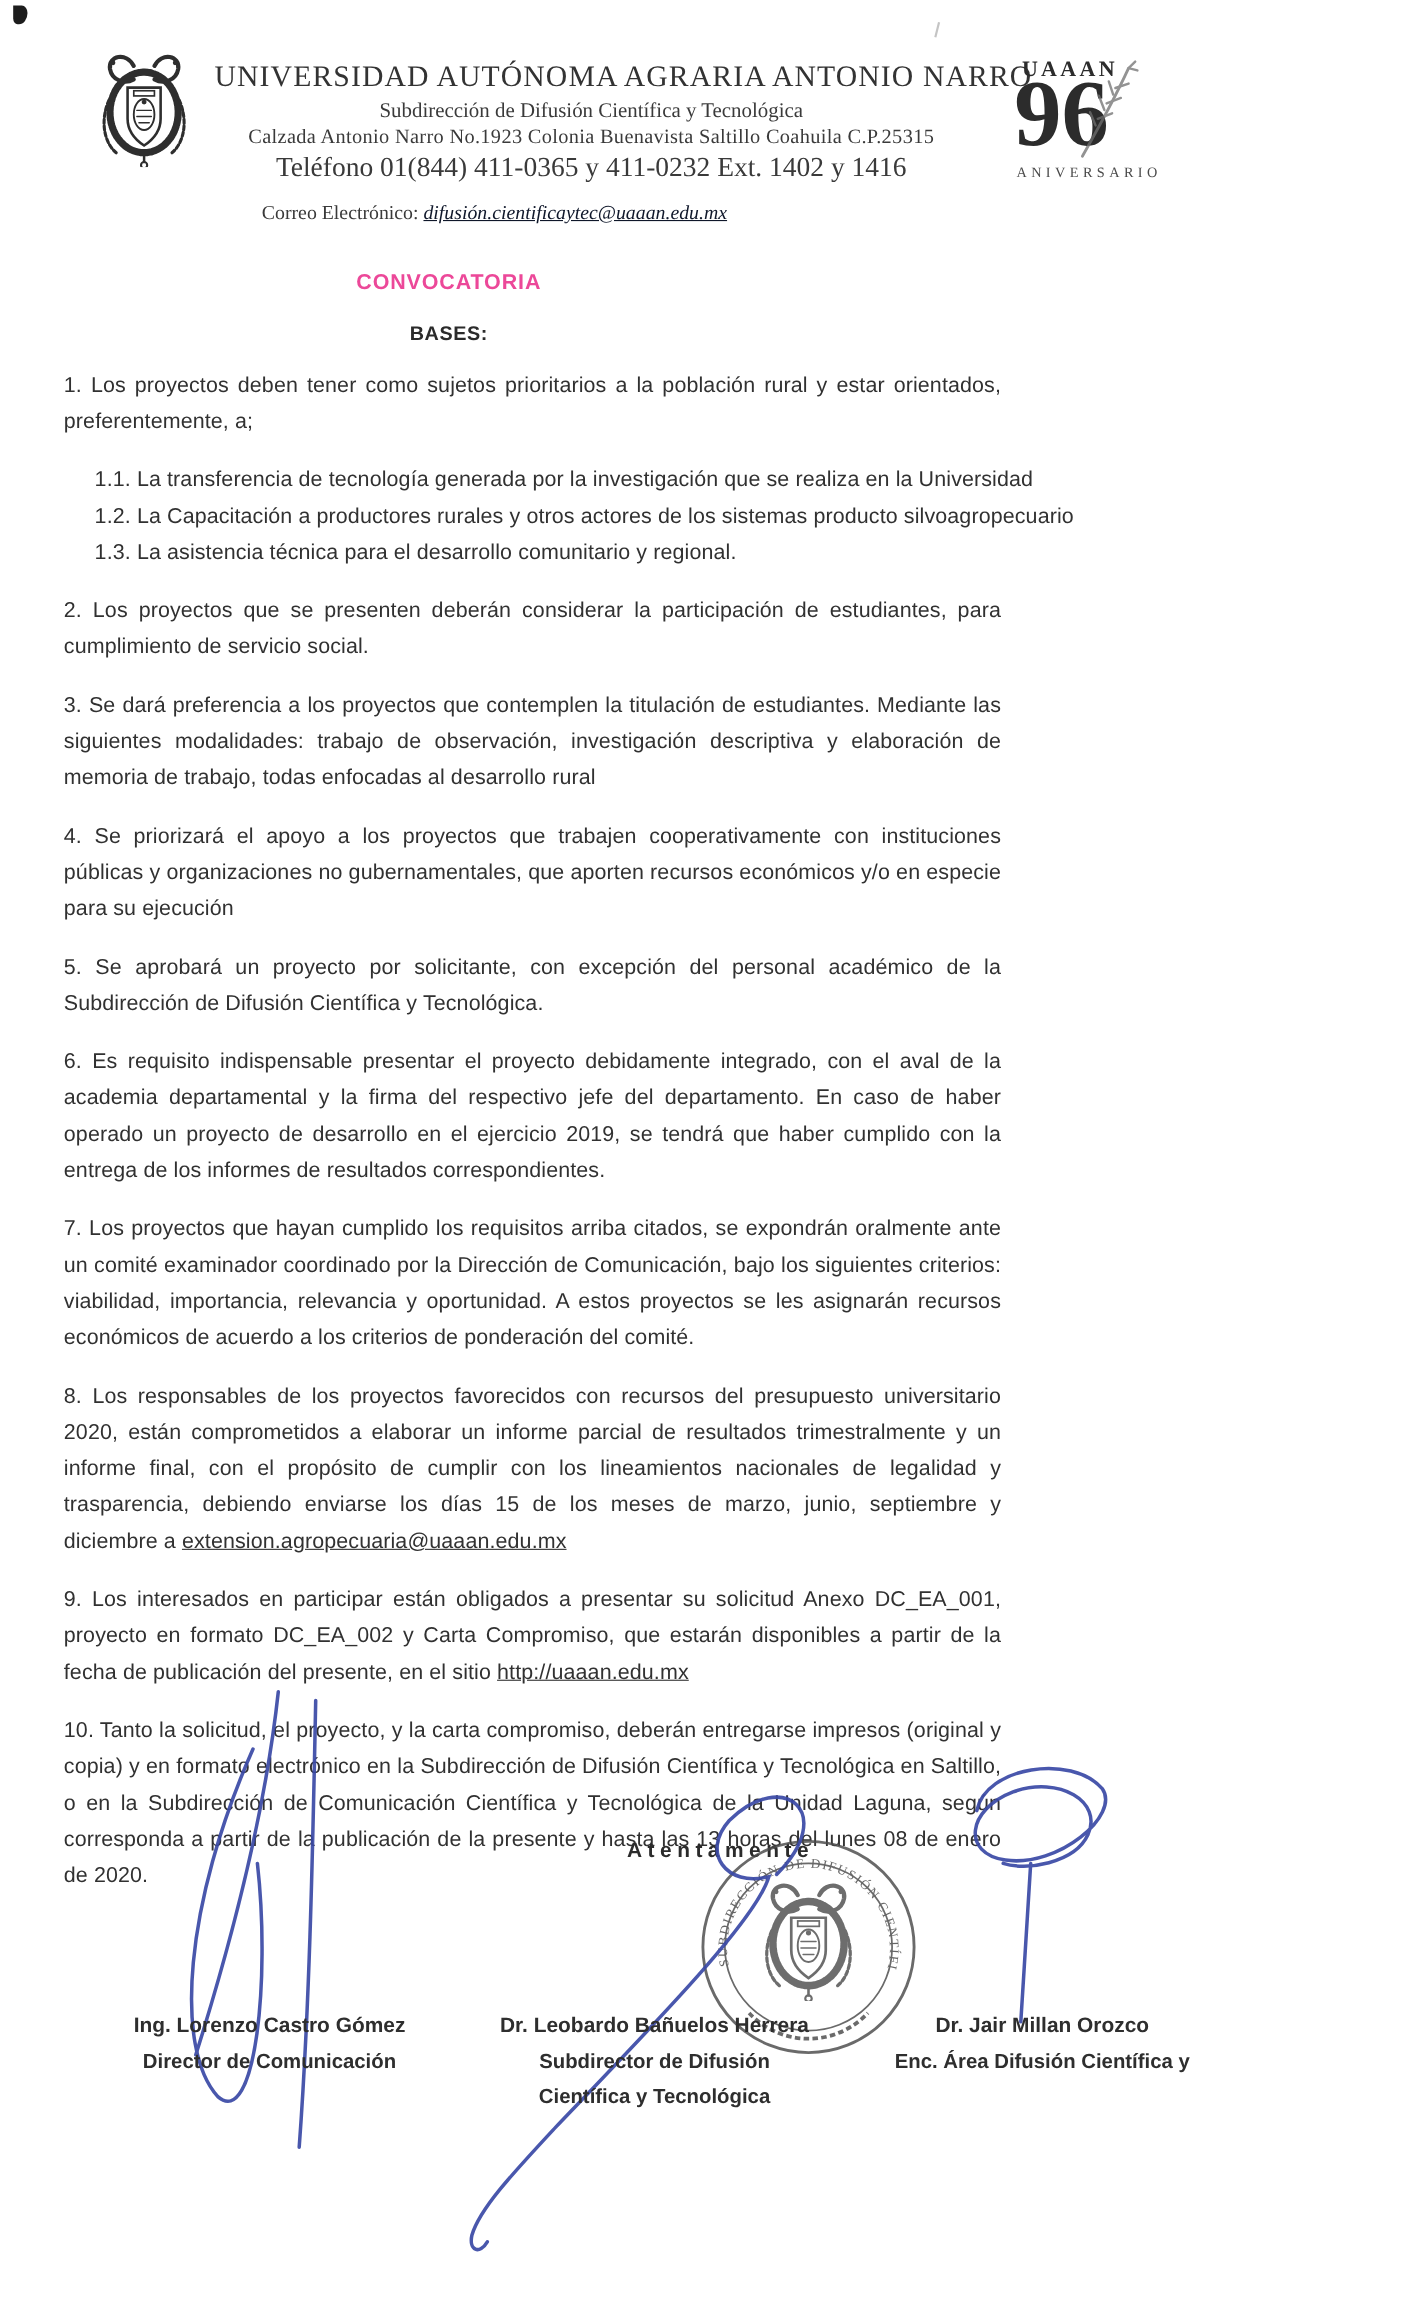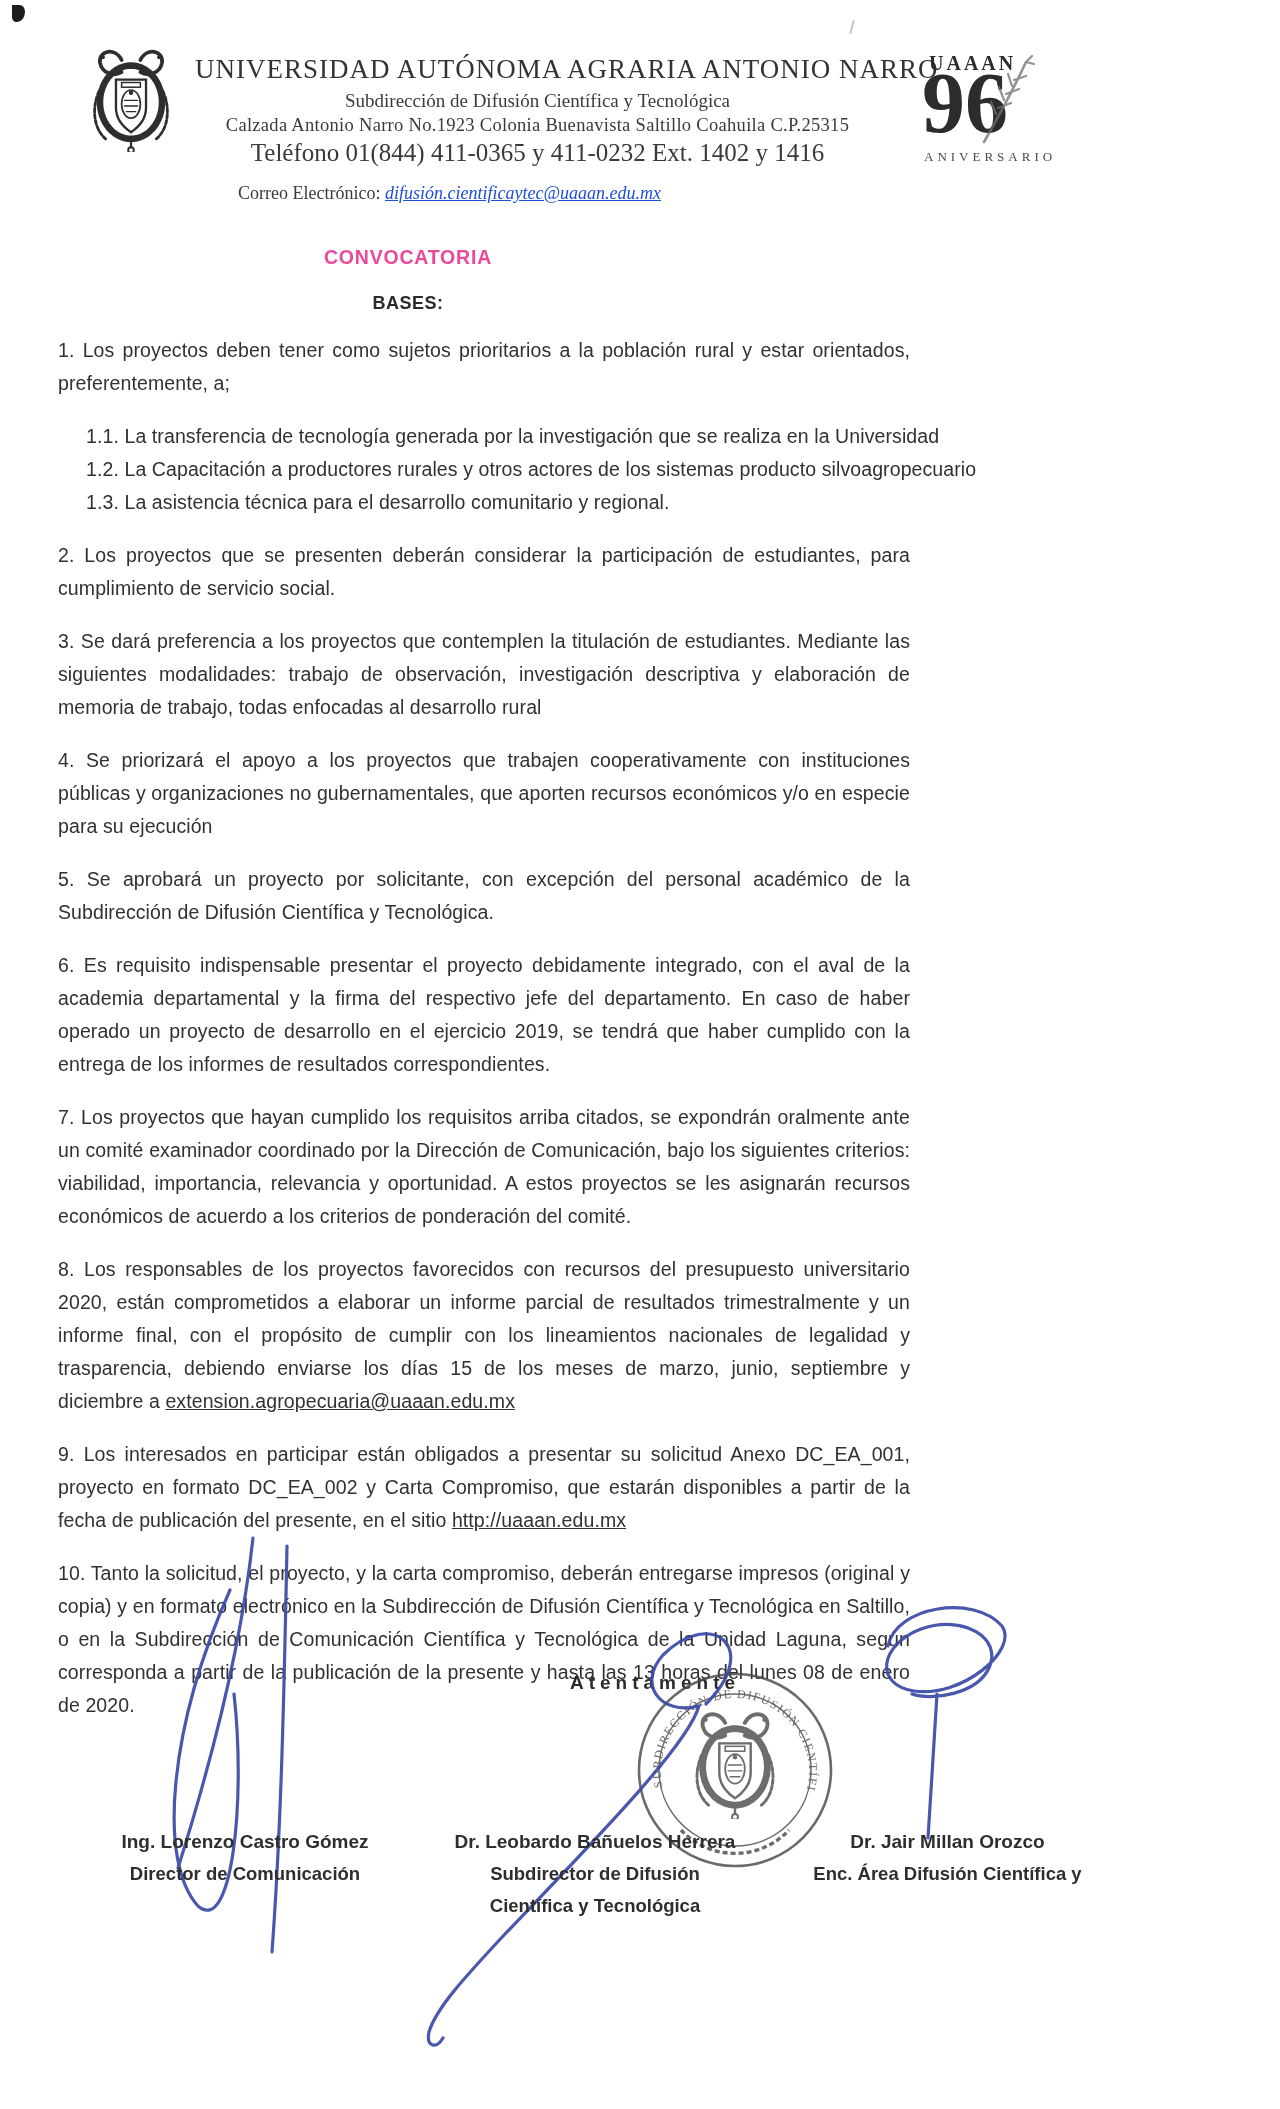--- a/index.html
+++ b/index.html
@@ -15,21 +15,21 @@
   .crest{position:absolute;left:84px;top:44px;width:94px;height:108px;}
   .header-text{
     position:absolute;left:195px;top:54px;width:685px;text-align:center;
     font-family:"Liberation Serif",serif;color:#3a3a3a;
   }
   .uni-name{font-size:27px;letter-spacing:1px;white-space:nowrap;color:#333;}
   .uni-dept{font-size:19px;margin-top:5px;}
   .uni-addr{font-size:18.5px;letter-spacing:.3px;margin-top:3px;white-space:nowrap;}
   .uni-phone{font-size:25px;margin-top:3px;}
   .email-row{margin-top:16px;font-size:18px;transform:translateX(-88px);}
-  .email-link{font-style:italic;color:#1d4ed8;text-align:center;}
+  .email-link{font-style:italic;color:#0f172a;text-align:center;}
   
   .logo96{position:absolute;left:922px;top:52px;width:150px;height:118px;color:#2c2c2c;}
   .l96-org{position:absolute;left:7px;top:0;font-family:"Liberation Serif",serif;font-weight:bold;font-size:20px;letter-spacing:3px;}
   .l96-num{position:absolute;left:0px;top:8px;font-family:"Liberation Serif",serif;font-weight:bold;font-size:86px;line-height:86px;}
   .l96-wheat{position:absolute;left:48px;top:2px;width:70px;height:92px;opacity:.75;}
   .l96-cap{position:absolute;left:2px;top:97px;font-family:"Liberation Serif",serif;font-size:13px;letter-spacing:4px;color:#4a4a4a;}
   
   .content{position:absolute;left:58px;top:246px;width:852px;}
   .titles{width:700px;text-align:center;}
   .doc-title{font-size:19.5px;font-weight:bold;letter-spacing:.8px;color:#ec4899;}

